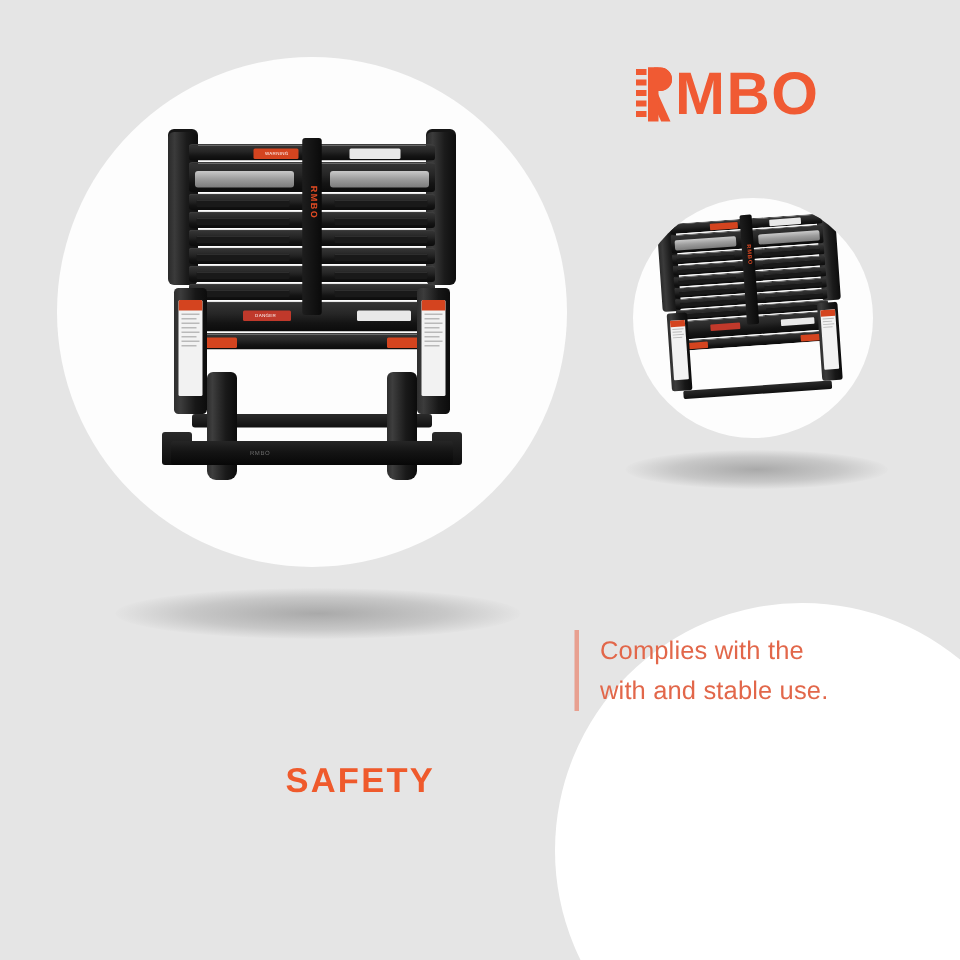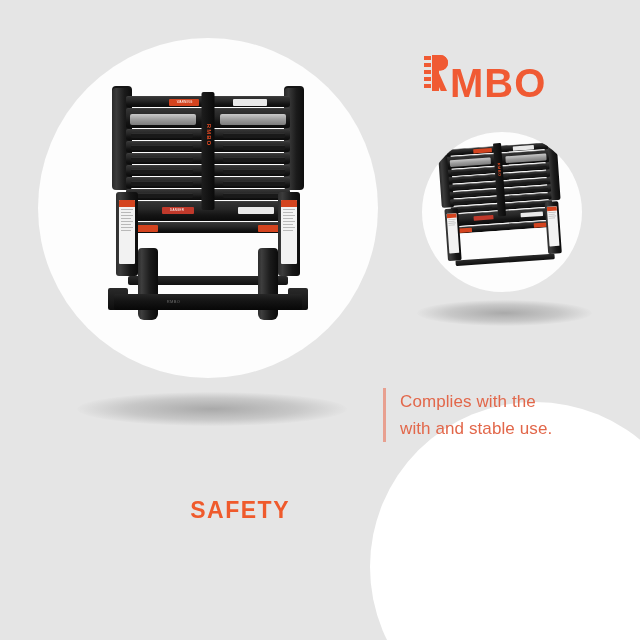--- a/index.html
+++ b/index.html
@@ -209,27 +209,26 @@
     width:24px; height:38px;
     margin-right:2px;
   }
   .logo-r svg { display:block; }
   .logo-word {
     color:#f05a33;
     font-size:40px;
     font-weight:700;
     letter-spacing:1px;
     line-height:38px;
-    margin-top:20px;
   }
 
   
   .compliance {
     position:absolute;
-    left:383px; top:388px;
+    left:383px; top:420px;
     display:flex;
     align-items:stretch;
   }
   .compliance .accent-bar {
     width:3px;
     background:#e8a090;
     margin-right:14px;
     flex:0 0 3px;
   }
   .compliance .copy {
@@ -253,21 +252,21 @@
     font-weight:700;
     letter-spacing:-0.5px;
     line-height:36px;
   }
   .headline .line2 {
     color:#ef5a2c;
     font-size:23px;
     font-weight:700;
     letter-spacing:1.5px;
     line-height:28px;
-    margin-top:2px;
+    margin-top:12px;
   }
 </style>
 </head>
 <body>
 
 <div id="stage">
 
   <div class="corner-circle"></div>
 
   <div class="shadow-ellipse shadow-main"></div>

